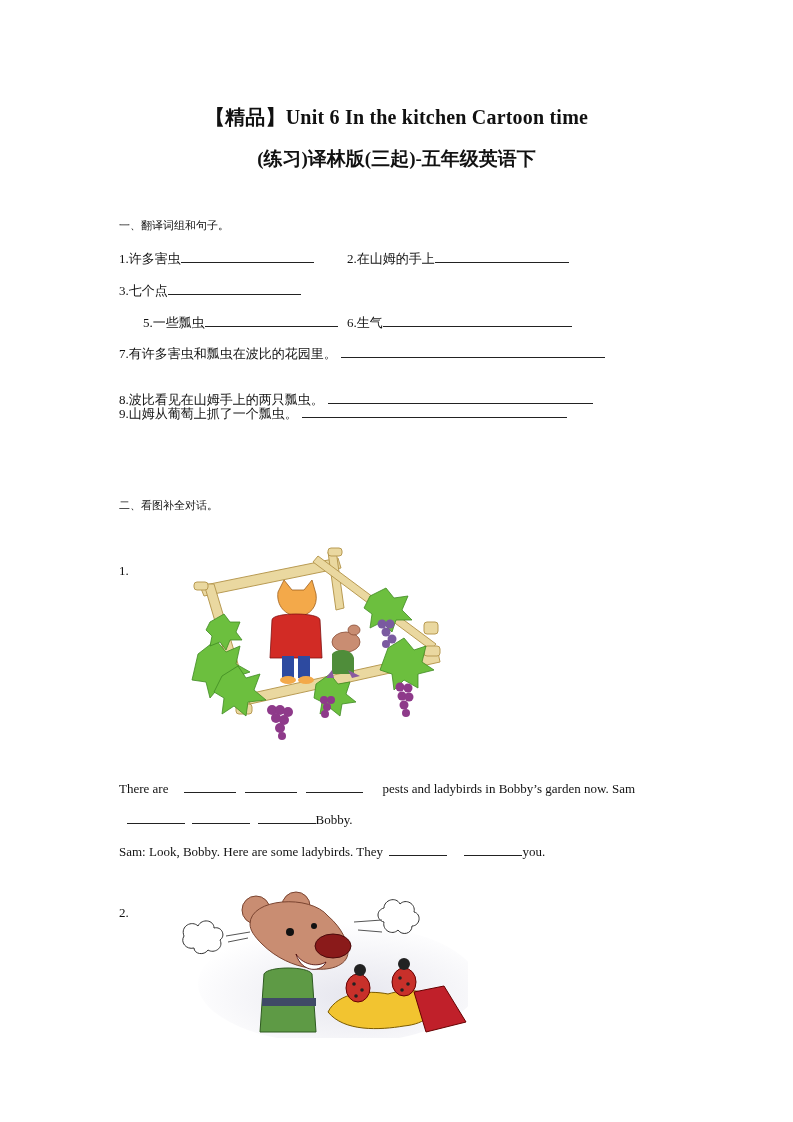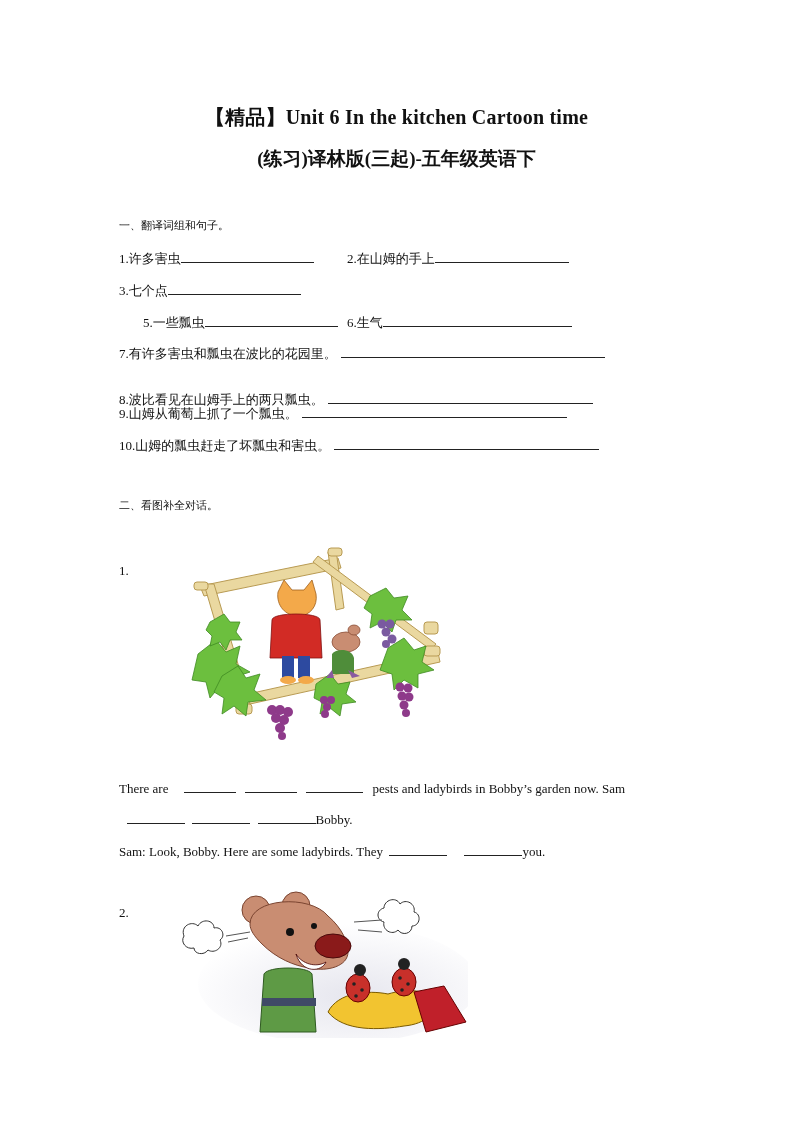--- a/index.html
+++ b/index.html
@@ -99,23 +99,20 @@
   </div>
 
   <div class="line" style="left:119px; top:345px;">
     <span>7.有许多害虫和瓢虫在波比的花园里。</span><span class="blank" style="width:264px; margin-left:4px;"></span>
   </div>
   <div class="line" style="left:119px; top:375px;margin-top:16px;">
     <span>8.波比看见在山姆手上的两只瓢虫。</span><span class="blank" style="width:265px; margin-left:4px;"></span>
   </div>
   <div class="line" style="left:119px; top:405px;">
     <span>9.山姆从葡萄上抓了一个瓢虫。</span><span class="blank" style="width:265px; margin-left:4px;"></span>
-  </div>
-  <div class="line" style="left:119px; top:437px;">
-    <span>10.山姆的瓢虫赶走了坏瓢虫和害虫。</span><span class="blank" style="width:265px; margin-left:4px;"></span>
   </div>
 
   <div class="section" style="top:498px;">二、看图补全对话。</div>
 
   <div class="qnum" style="left:119px; top:563px;">1.</div>
 
   <div class="img" style="left:188px; top:544px; width:262px; height:202px;">
     <svg width="262" height="202" viewBox="0 0 262 202">
 
       <g stroke="#b89a52" stroke-width="1" fill="#ead8a0">
@@ -183,21 +180,21 @@
         <path d="M144,126 l-6,8 l8,0 z M160,126 l4,8 l8,-2 z" fill="#8a5aa0"></path>
       </g>
     </svg>
   </div>
 
   <div class="en" style="left:119px; top:781px; width:555px;">
     <span>There  are</span>
     <span class="blank" style="width:52px; margin-left:12px;"></span>
     <span class="blank" style="width:52px; margin-left:6px;"></span>
     <span class="blank" style="width:57px; margin-left:6px;"></span>
-    <span style="margin-left:6px;">pests  and  ladybirds  in  Bobby’s  garden  now.  Sam</span>
+    <span style="margin-left:16px;">pests  and  ladybirds  in  Bobby’s  garden  now.  Sam</span>
   </div>
 
   <div class="en" style="left:119px; top:844px;">
     <span>Sam: Look, Bobby. Here are some ladybirds. They</span>
     <span class="blank" style="width:58px; margin-left:3px;"></span>
     <span class="blank" style="width:58px; margin-left:14px;"></span><span>you.</span>
   </div>
 
   <div class="en" style="left:127px; top:812px;">
     <span class="blank" style="width:58px;"></span>

